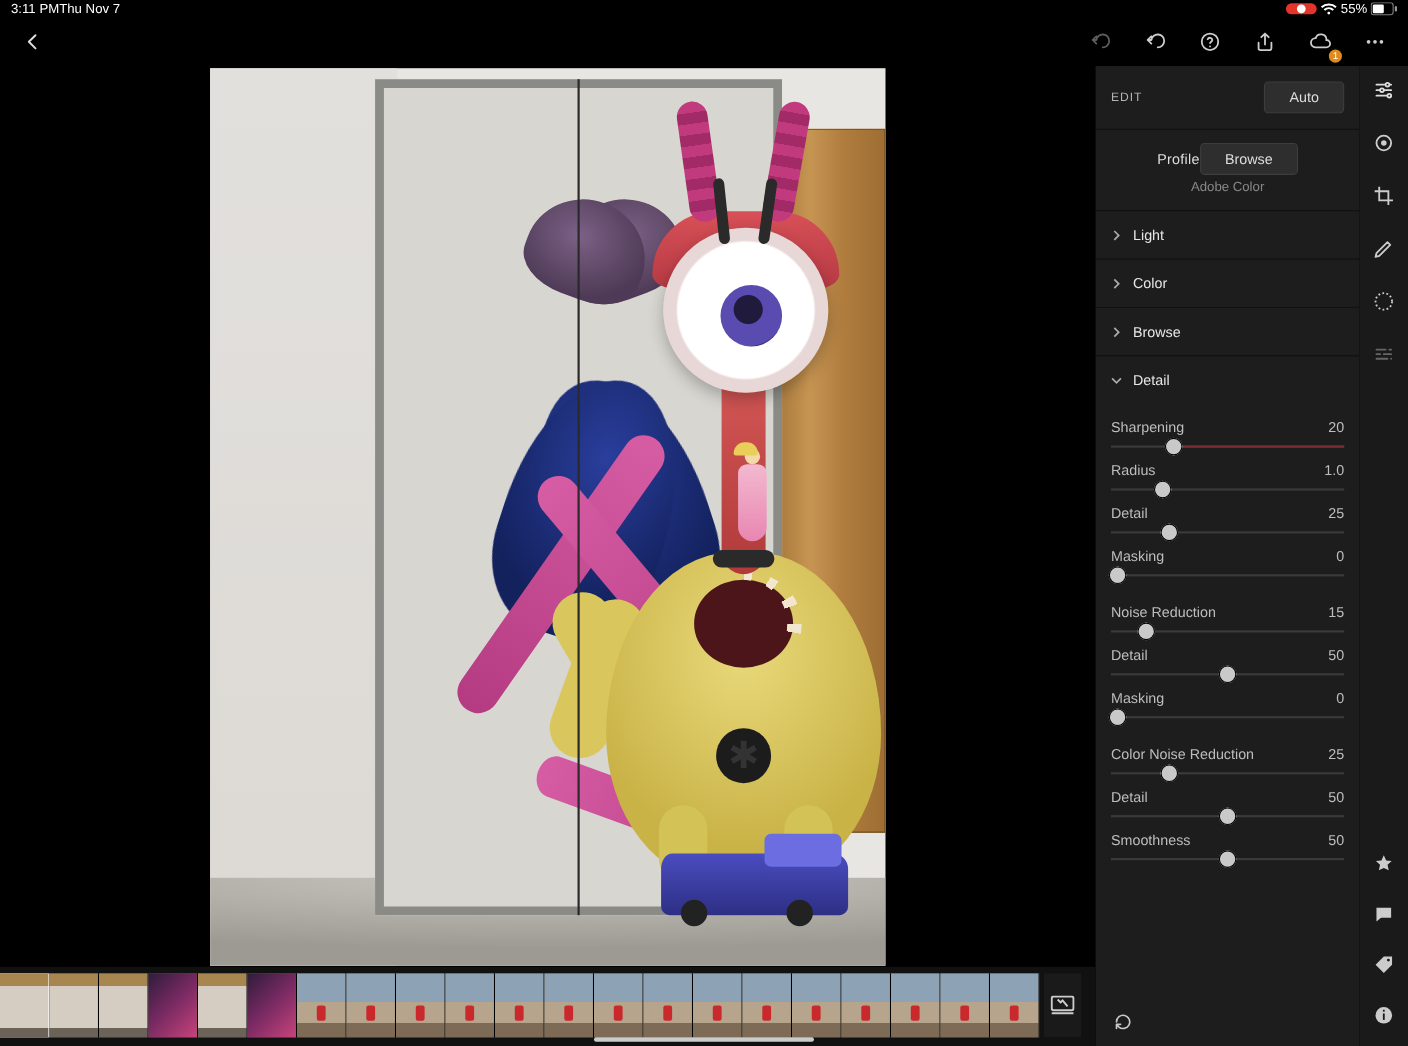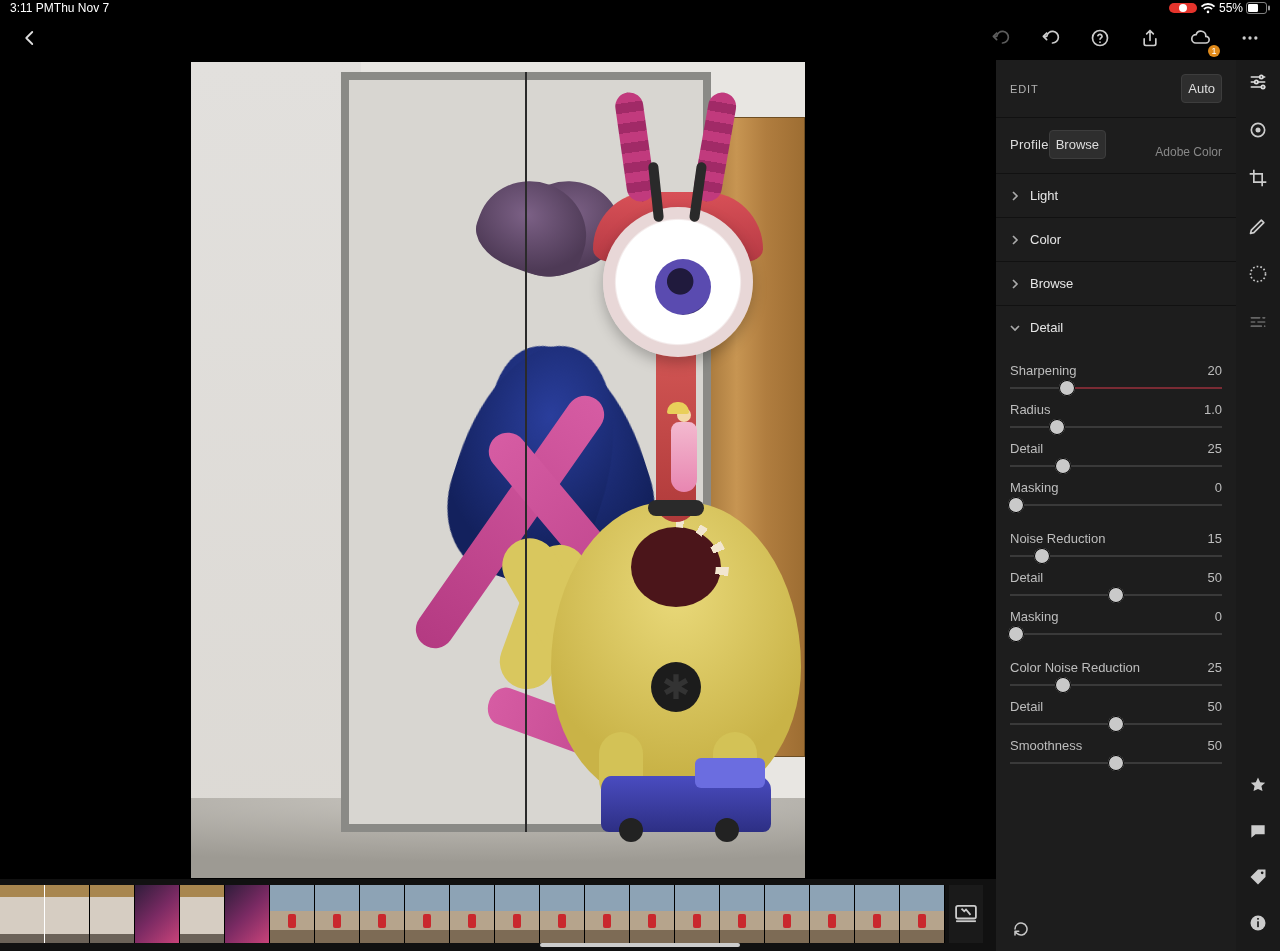--- a/index.html
+++ b/index.html
@@ -23,24 +23,24 @@
   .film-thumb.sel { outline: 2px solid #fff; outline-offset: -2px; }
   .film-thumb .stripe { position:absolute; inset:0; background:linear-gradient(180deg,#8da3b5 0 45%, #b6a48c 45% 78%, #7d6b55 78% 100%);}
   .film-thumb.door .stripe { background:linear-gradient(180deg,#a8864f 0 20%, #d6cdc2 20% 85%, #6b6258 85% 100%);}
   .film-thumb.dark .stripe { background:linear-gradient(135deg,#2f1d3b,#7a2a63,#c8437a);}
   .film-thumb.runner::after{content:"";position:absolute;left:40%;top:50%;width:8px;height:14px;background:#c9282d;border-radius:2px;}
   .film-icon { flex:0 0 34px; height:58px; margin:6px 6px 0 4px; display:flex; align-items:center; justify-content:center; background:#1a1a1a; }
 
   .edit-panel { position: absolute; top: 60px; right: 44px; width: 240px; bottom: 0; background: #1d1d1d; overflow-y: hidden; font-size: 13px; }
   .panel-row { display: flex; align-items: center; justify-content: space-between; padding: 14px 14px; border-bottom: 1px solid #111; }
   .panel-row .lbl { color: #b3b3b3; letter-spacing: .02em; }
-  .panel-row.profile { flex-direction: row; align-items: flex-end; gap: 4px; padding: 12px 14px 14px; }
+  .panel-row.profile { flex-direction: column; align-items: center; gap: 4px; padding: 12px 14px 14px; }
   .panel-row.profile .head { display:flex; justify-content:space-between; align-items:center;}
   .panel-row.profile .sub { color:#888; font-size:12px; }
-  .btn-ghost { background: #2e2e2e; border: 1px solid #3d3d3d; color: #ddd; padding: 6px 6px; border-radius: 4px; font-size: 13px; cursor: pointer; }
+  .btn-ghost { background: #2e2e2e; border: 1px solid #3d3d3d; color: #ddd; padding: 6px 22px; border-radius: 4px; font-size: 13px; cursor: pointer; }
   .accordion { display: flex; align-items: center; gap: 10px; padding: 14px; border-bottom: 1px solid #111; cursor: pointer; }
   .accordion .chev { width: 10px; height: 10px; color:#999; }
   .accordion .title { color: #e6e6e6; font-weight: 500; }
 
   .sliders { padding: 4px 14px 12px; }
   .slider-group { margin-top: 10px; }
   .slider-head { display:flex; justify-content:space-between; color:#bdbdbd; font-size:13px; margin-bottom:6px;align-items:center;}
   .slider-track { position: relative; height: 8px; display: flex; align-items: center; }
   .slider-track .rail { position:absolute; left:0; right:0; height:2px; background:#3a3a3a; }
   .slider-track .thumb { position:absolute; width:16px; height:16px; border-radius:50%; background:#c9c9c9; top:-4px; transform:translateX(-50%); box-shadow:0 0 0 1px #000 inset; }

